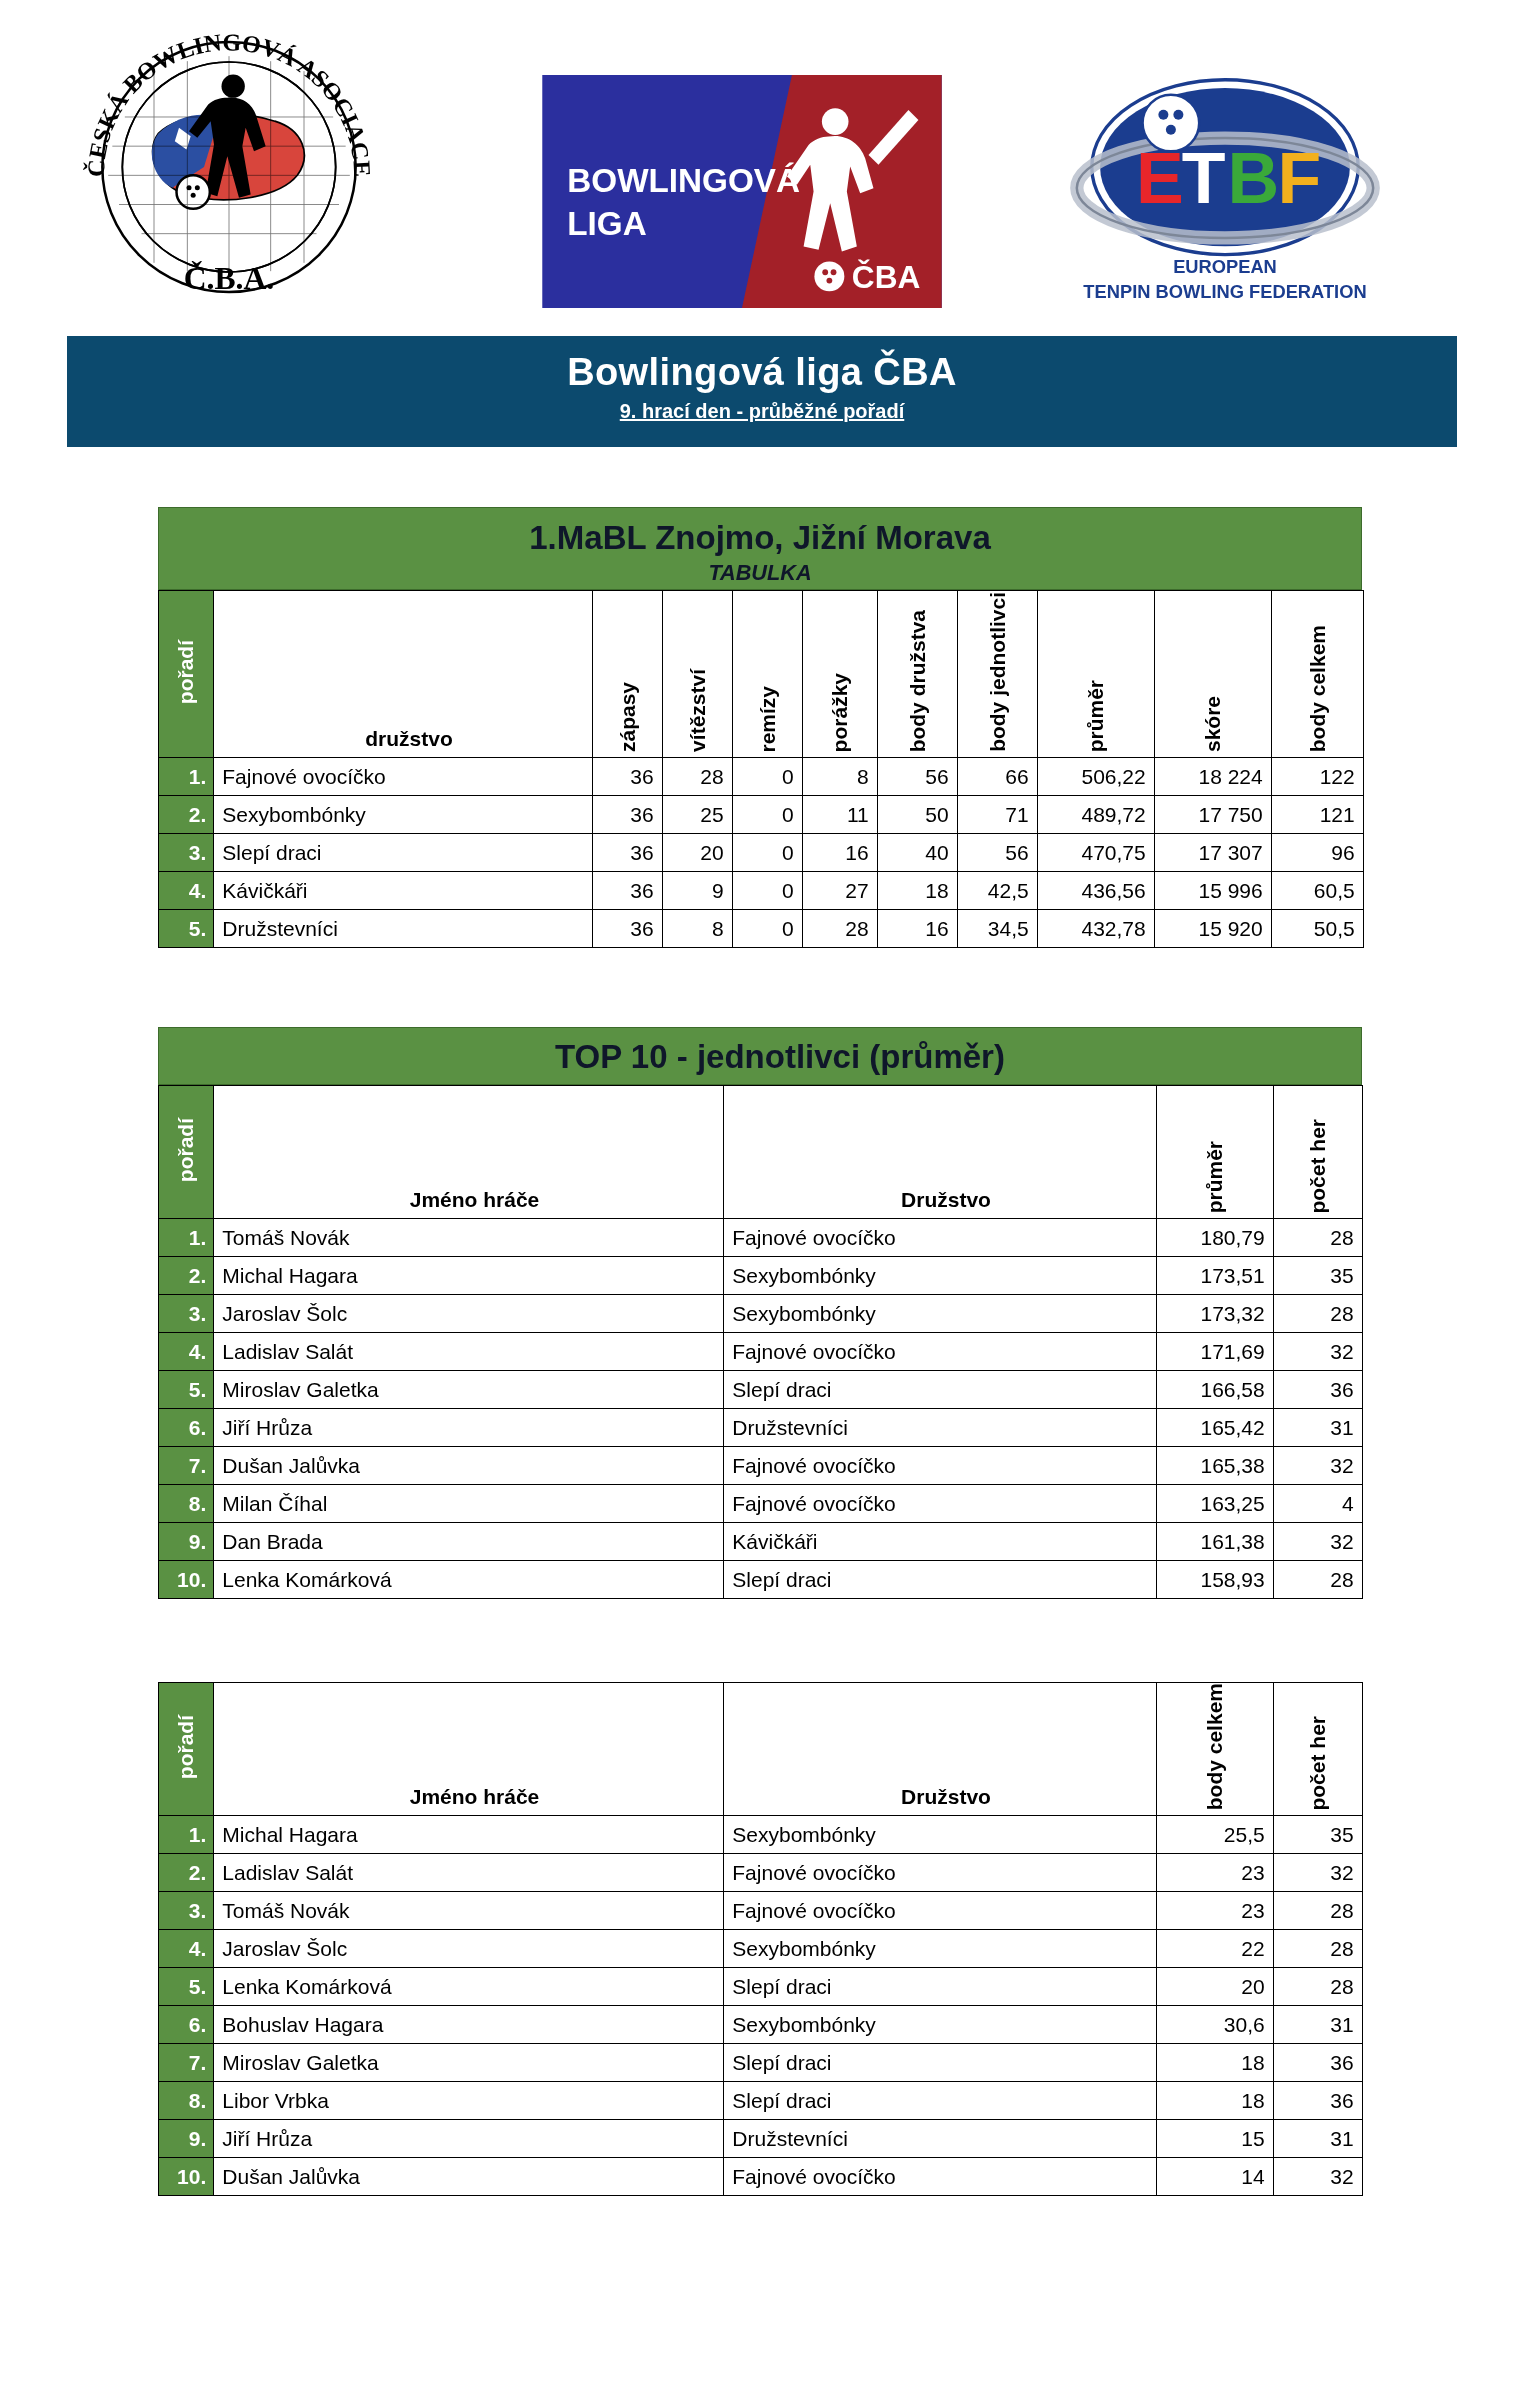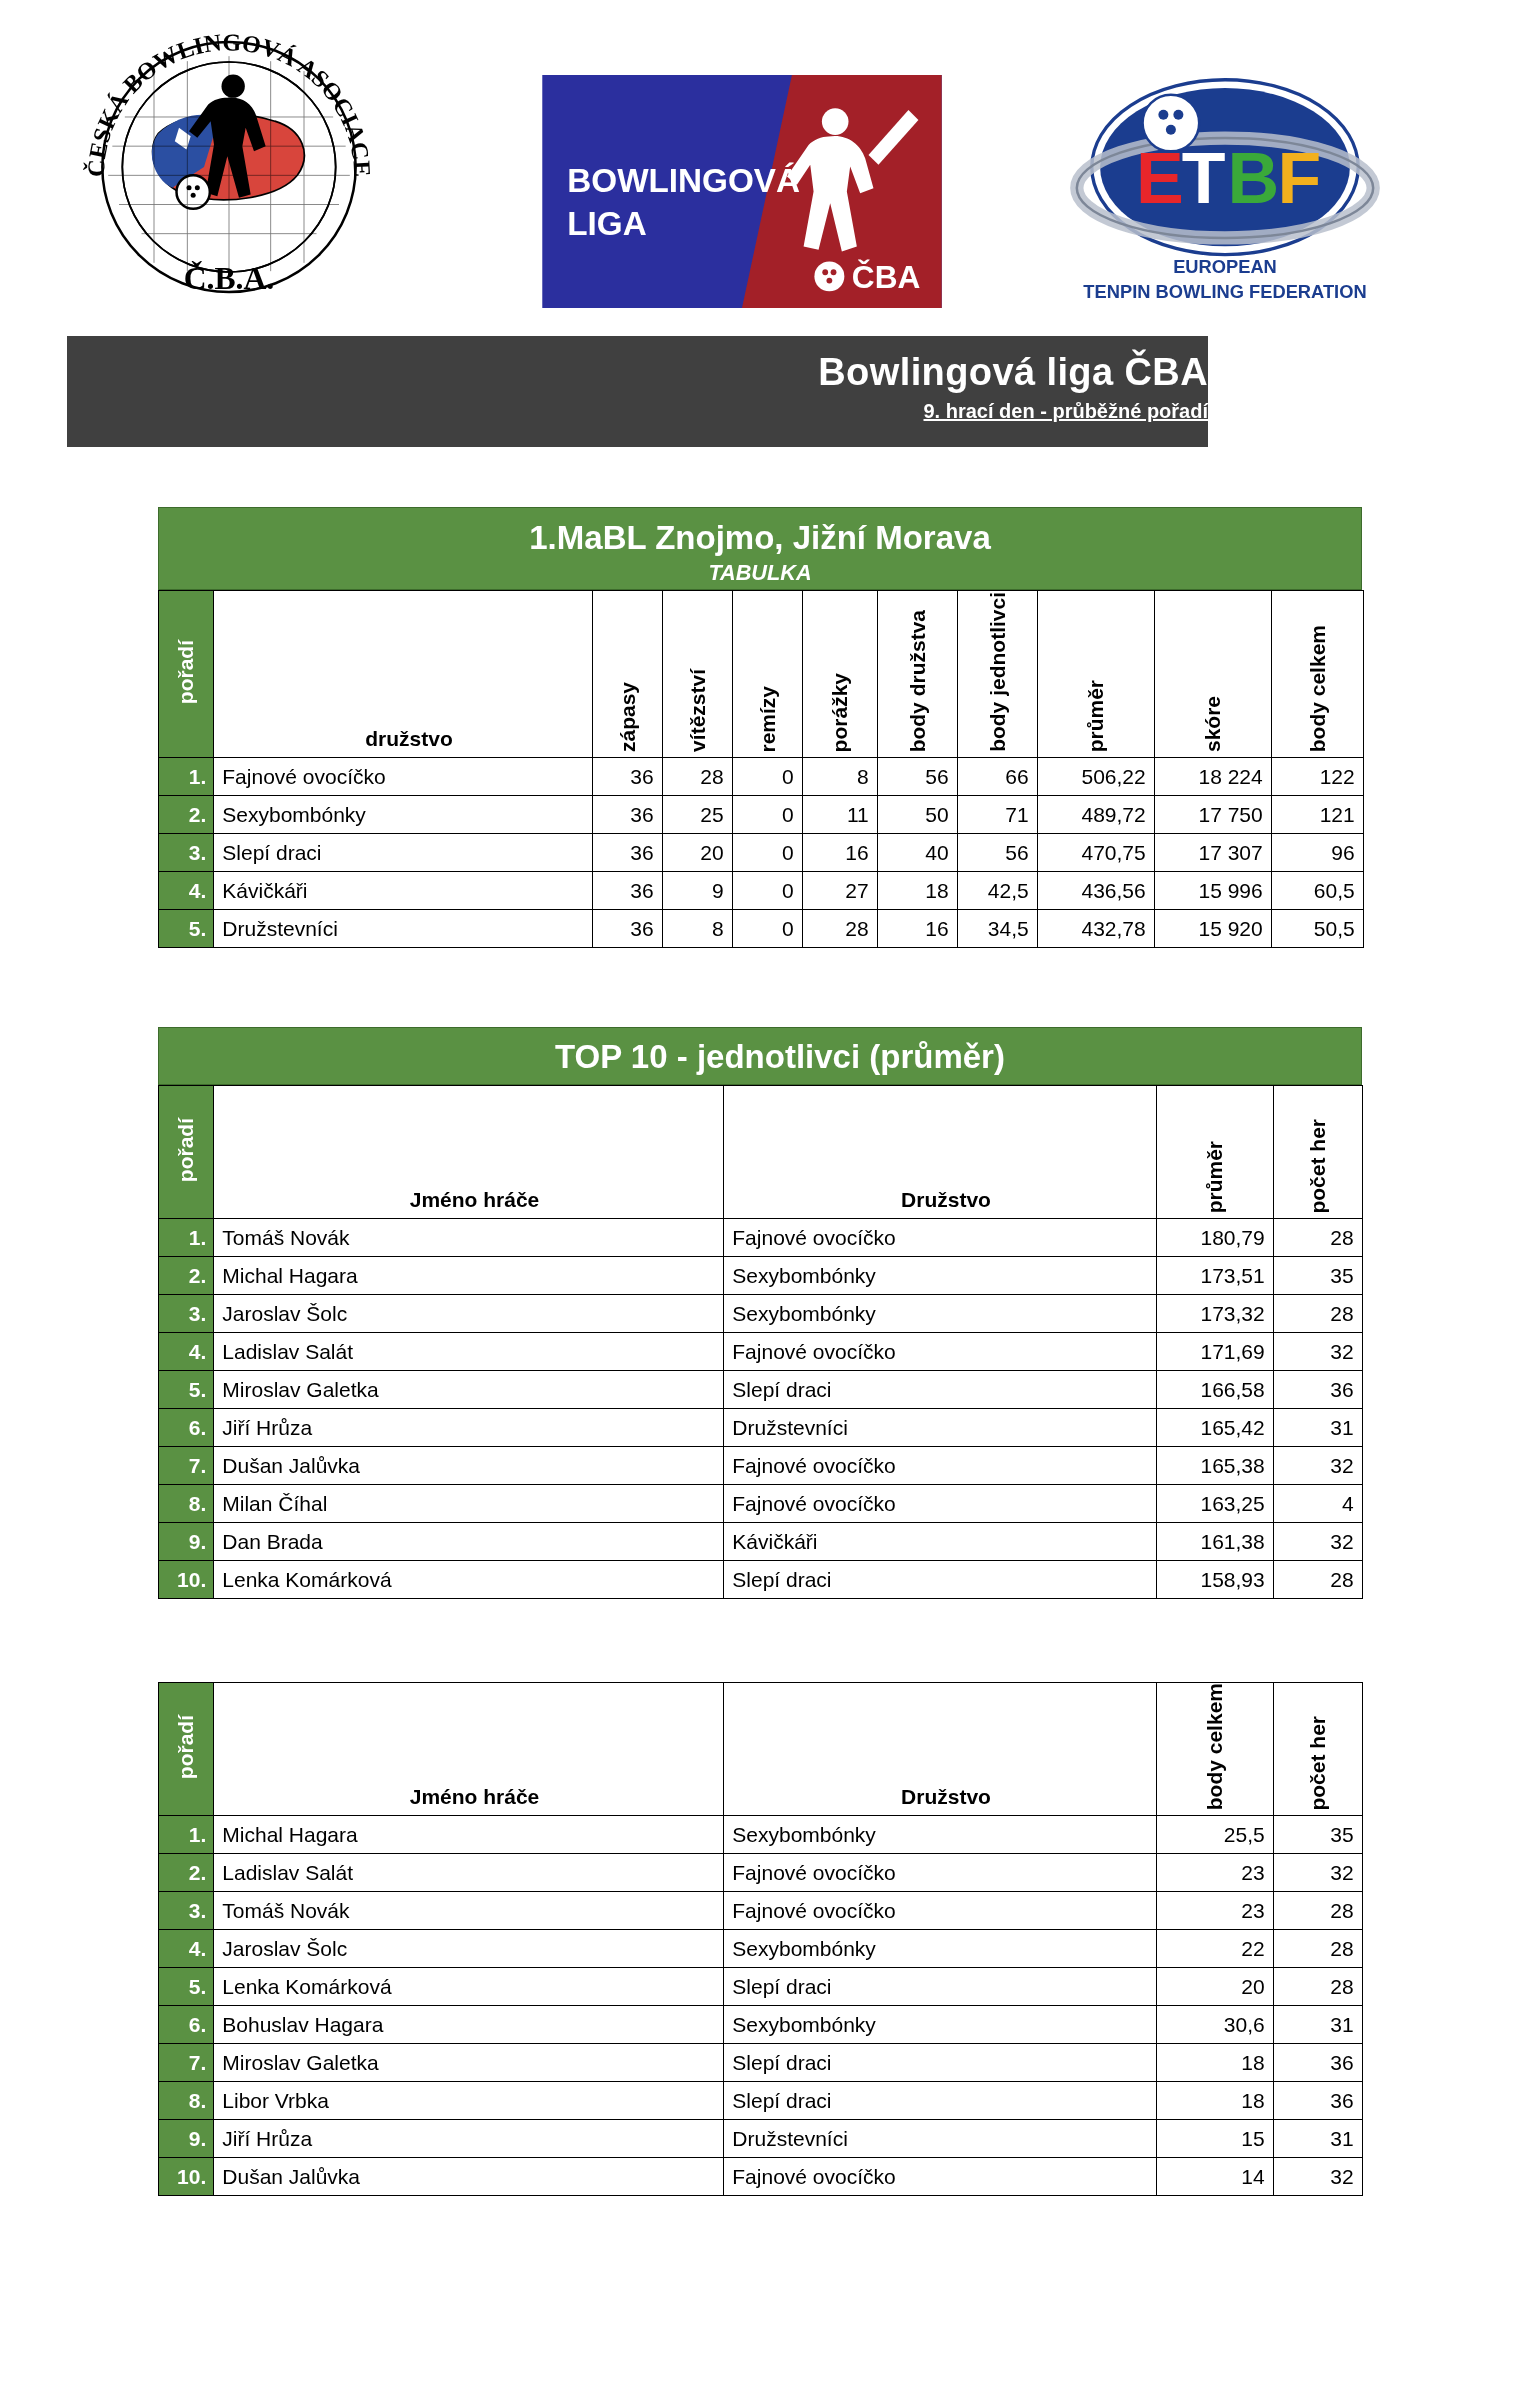--- a/index.html
+++ b/index.html
@@ -51,25 +51,25 @@
     top: 63px;
     width: 358px;
     height: 250px;
   }
 
   
   .banner {
     position: absolute;
     left: 67px;
     top: 336px;
-    width: 1141px;
+    width: 1390px;
     height: 111px;
-    background: #404040;
+    background: #0c4a6e;
     color: #ffffff;
-    text-align: right;
+    text-align: center;
     box-sizing: border-box;
     padding-top: 13.3px;
   }
   .banner .t1 {
     font-size: 38px;
     font-weight: bold;
     letter-spacing: 0.4px;
     line-height: 47px;
   }
   .banner .t2 {
@@ -81,21 +81,21 @@
   }
 
   
   .section {
     position: absolute;
     left: 158px;
     width: 1204px;
   }
   .sec-header {
     background: #5a9143;
-    color: #ffffff;
+    color: #0f172a;
     text-align: center;
     border: 0.8px solid #3d6b2c;
     box-sizing: border-box;
   }
   .sec-header .h1 {
     font-size: 33px;
     font-weight: bold;
     line-height: 43px;
     padding-top: 8.3px;
   }

